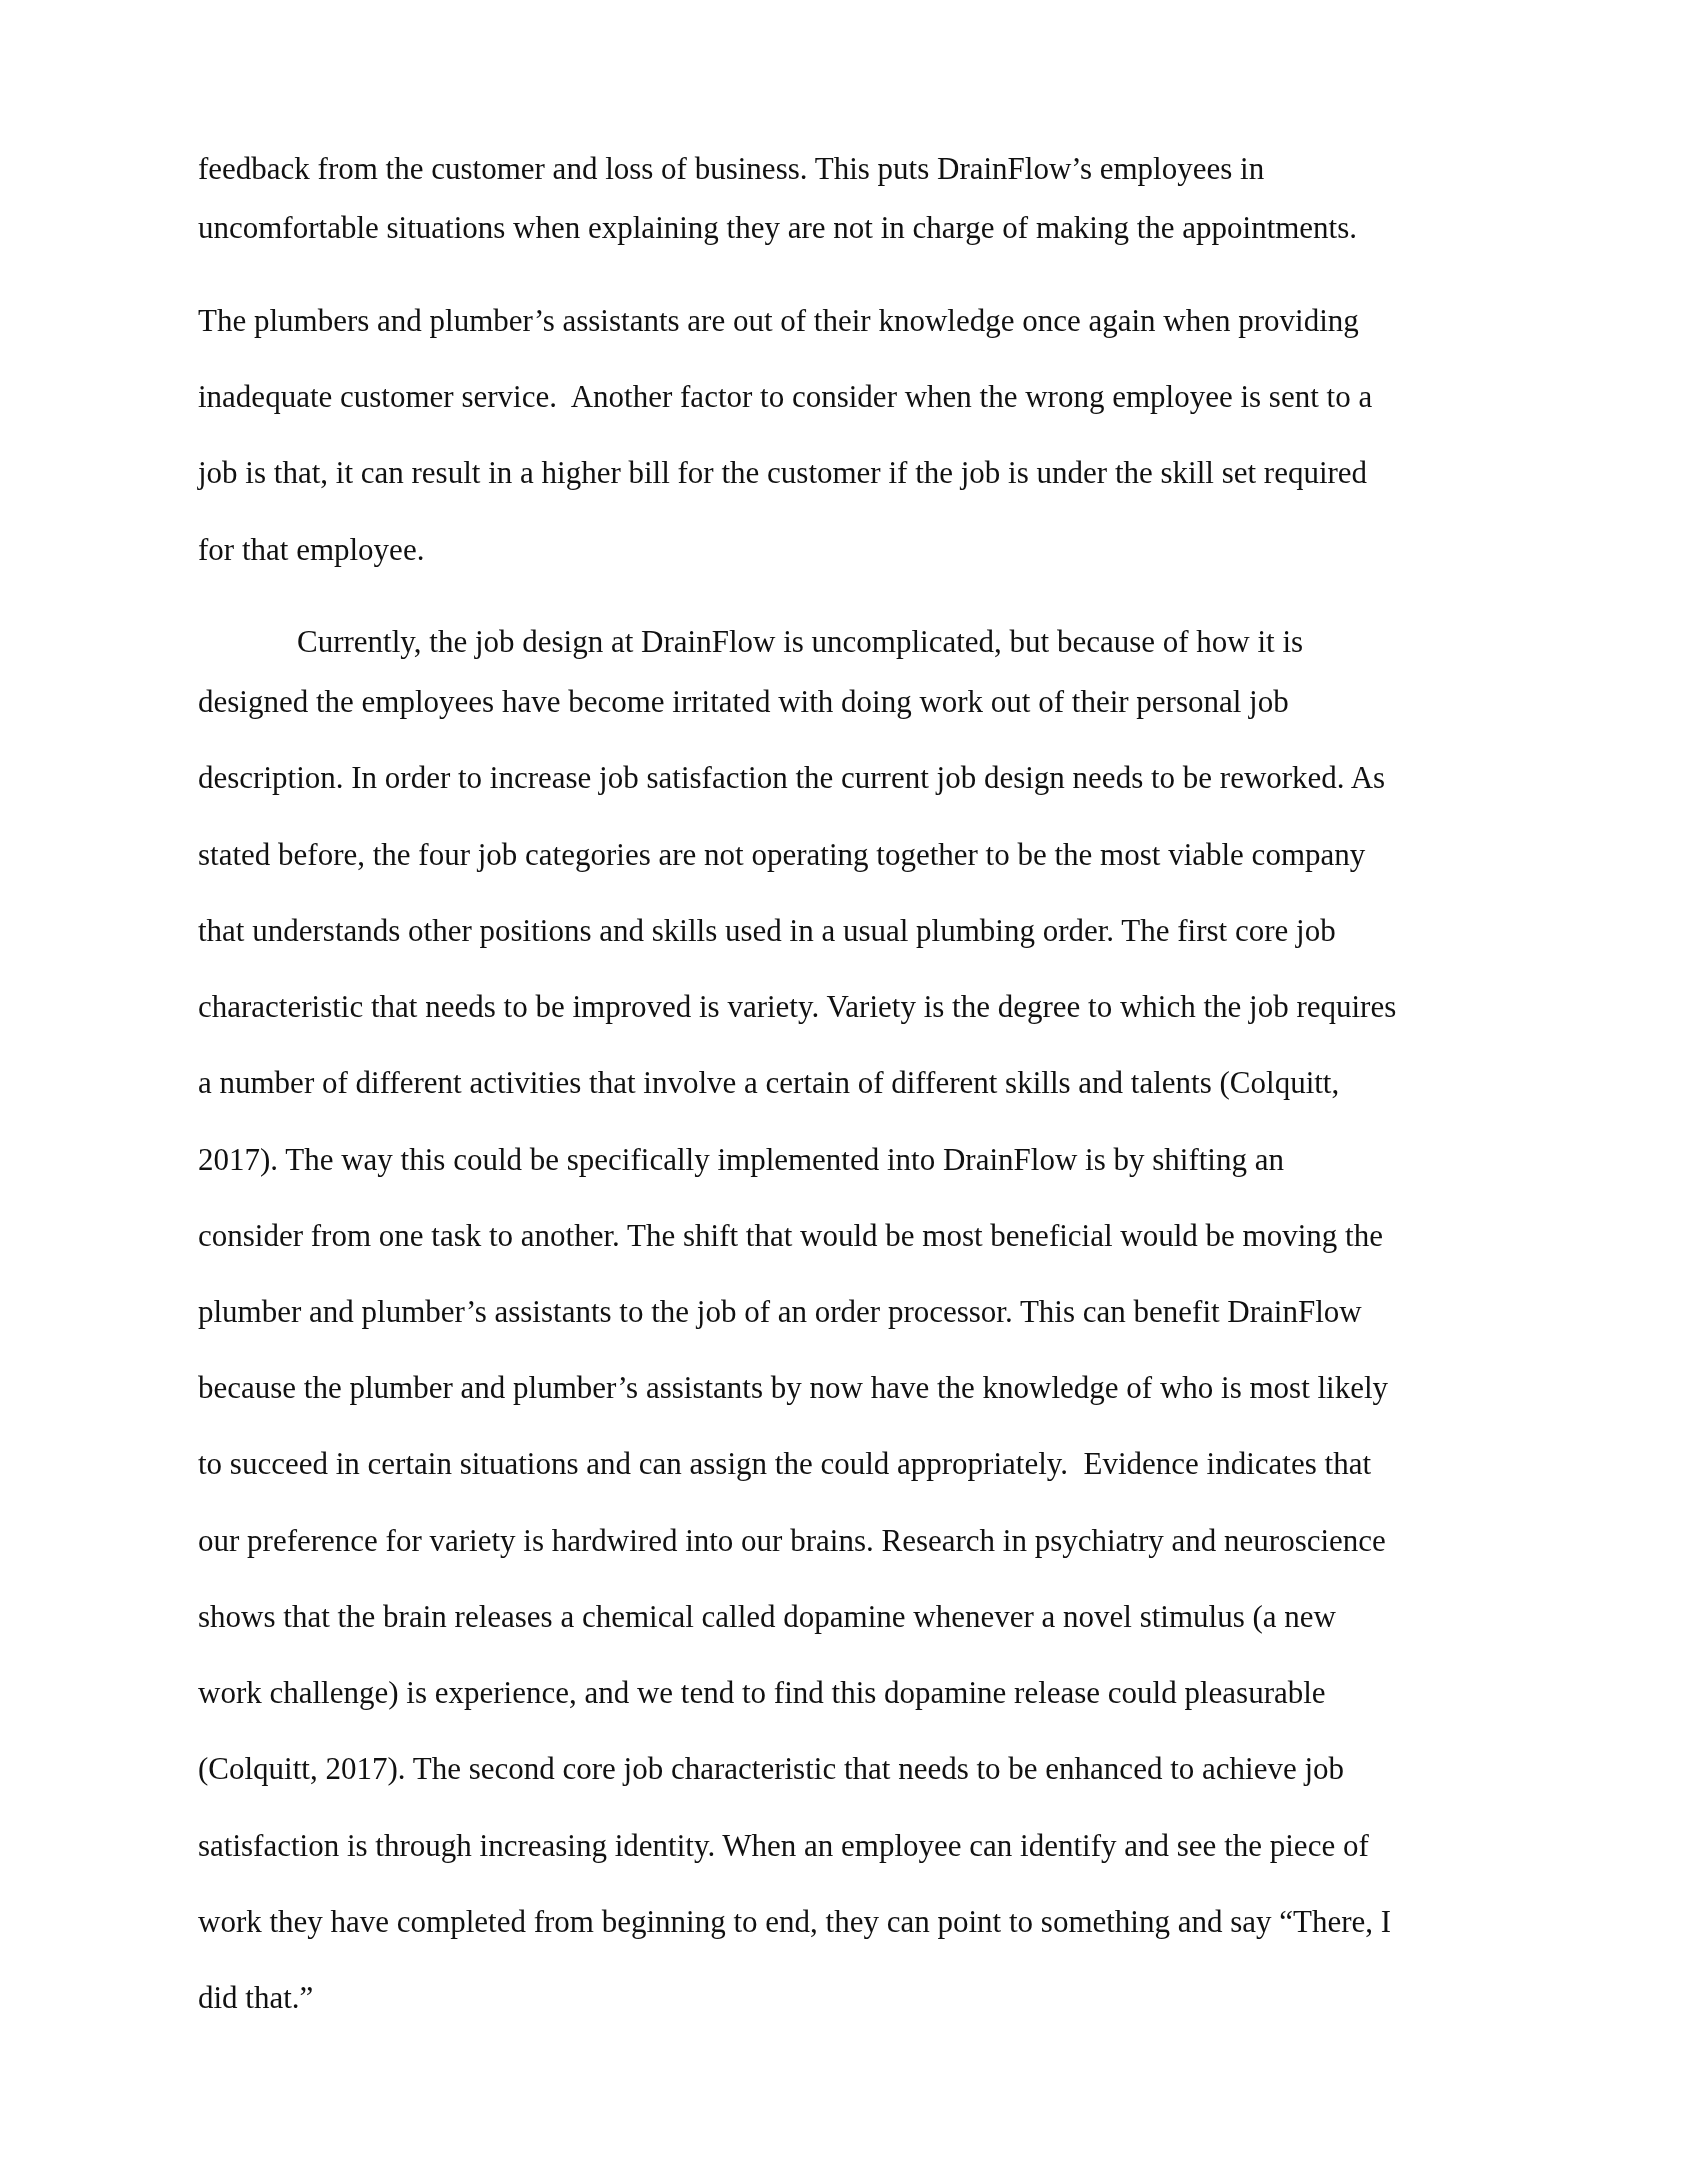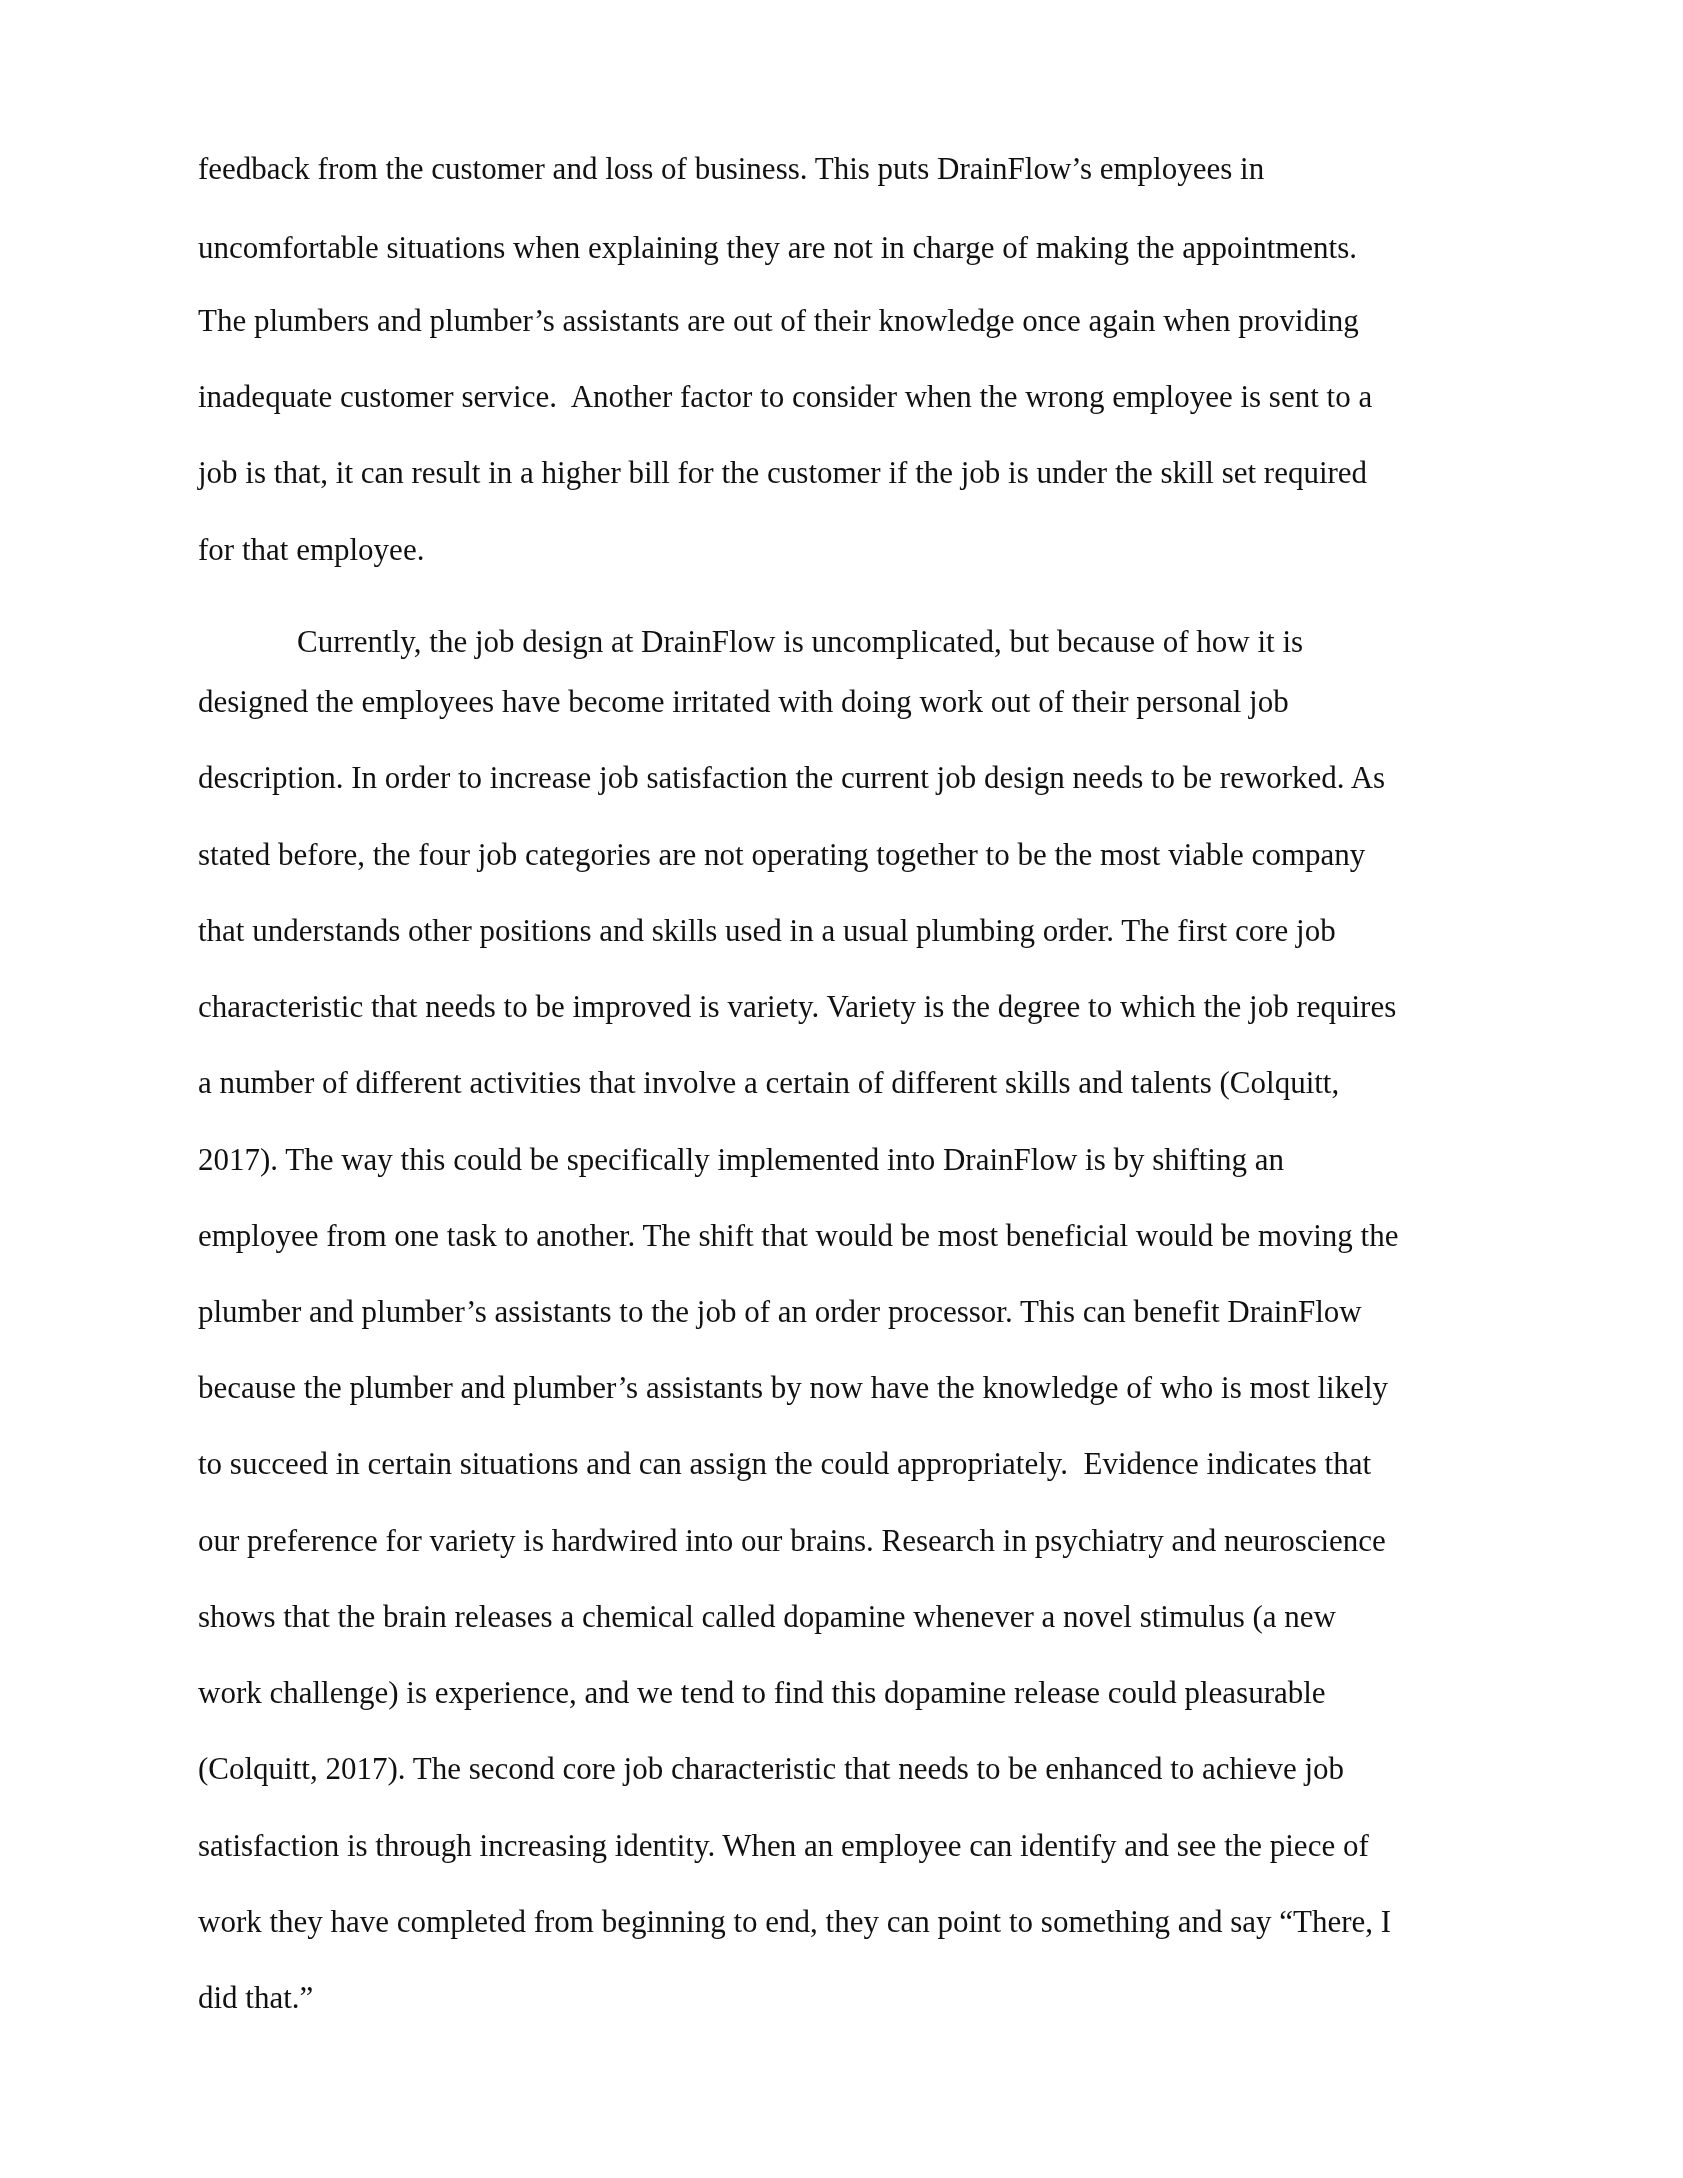--- a/index.html
+++ b/index.html
@@ -15,36 +15,36 @@
     line-height: 40px;
   }
   .indent { left: 297px; margin-top: 16px; }
 </style>
 </head>
 <body>
 
 <div class="page">
   <div>
     <div class="line" style="top:149px">feedback from the customer and loss of business. This puts DrainFlow’s employees in</div>
-    <div class="line" style="top:228px">uncomfortable situations when explaining they are not in charge of making the appointments.</div>
+    <div class="line" style="top:208px">uncomfortable situations when explaining they are not in charge of making the appointments.</div>
     <div class="line" style="top:301px">The plumbers and plumber’s assistants are out of their knowledge once again when providing</div>
     <div class="line" style="top:377px">inadequate customer service.  Another factor to consider when the wrong employee is sent to a</div>
     <div class="line" style="top:453px">job is that, it can result in a higher bill for the customer if the job is under the skill set required</div>
     <div class="line" style="top:530px">for that employee.</div>
   </div>
   <div>
     <div class="line indent" style="top:606px">Currently, the job design at DrainFlow is uncomplicated, but because of how it is</div>
     <div class="line" style="top:682px">designed the employees have become irritated with doing work out of their personal job</div>
     <div class="line" style="top:758px">description. In order to increase job satisfaction the current job design needs to be reworked. As</div>
     <div class="line" style="top:835px">stated before, the four job categories are not operating together to be the most viable company</div>
     <div class="line" style="top:911px">that understands other positions and skills used in a usual plumbing order. The first core job</div>
     <div class="line" style="top:987px">characteristic that needs to be improved is variety. Variety is the degree to which the job requires</div>
     <div class="line" style="top:1063px">a number of different activities that involve a certain of different skills and talents (Colquitt,</div>
     <div class="line" style="top:1140px">2017). The way this could be specifically implemented into DrainFlow is by shifting an</div>
-    <div class="line" style="top:1216px">employee from one task to another. The shift that would be most beneficial would be moving the</div>
+    <div class="line" style="top:1216px">consider from one task to another. The shift that would be most beneficial would be moving the</div>
     <div class="line" style="top:1292px">plumber and plumber’s assistants to the job of an order processor. This can benefit DrainFlow</div>
     <div class="line" style="top:1368px">because the plumber and plumber’s assistants by now have the knowledge of who is most likely</div>
     <div class="line" style="top:1444px">to succeed in certain situations and can assign the could appropriately.  Evidence indicates that</div>
     <div class="line" style="top:1521px">our preference for variety is hardwired into our brains. Research in psychiatry and neuroscience</div>
     <div class="line" style="top:1597px">shows that the brain releases a chemical called dopamine whenever a novel stimulus (a new</div>
     <div class="line" style="top:1673px">work challenge) is experience, and we tend to find this dopamine release could pleasurable</div>
     <div class="line" style="top:1749px">(Colquitt, 2017). The second core job characteristic that needs to be enhanced to achieve job</div>
     <div class="line" style="top:1826px">satisfaction is through increasing identity. When an employee can identify and see the piece of</div>
     <div class="line" style="top:1902px">work they have completed from beginning to end, they can point to something and say “There, I</div>
     <div class="line" style="top:1978px">did that.”</div>

